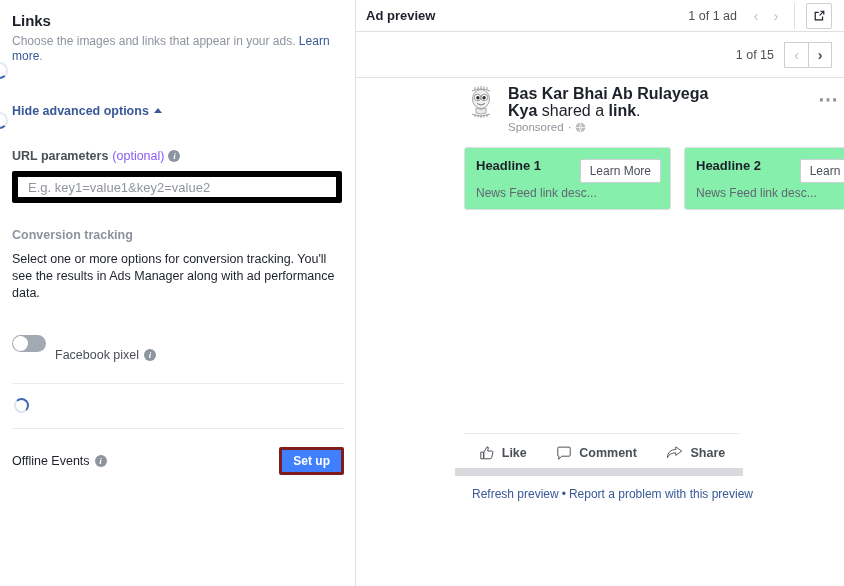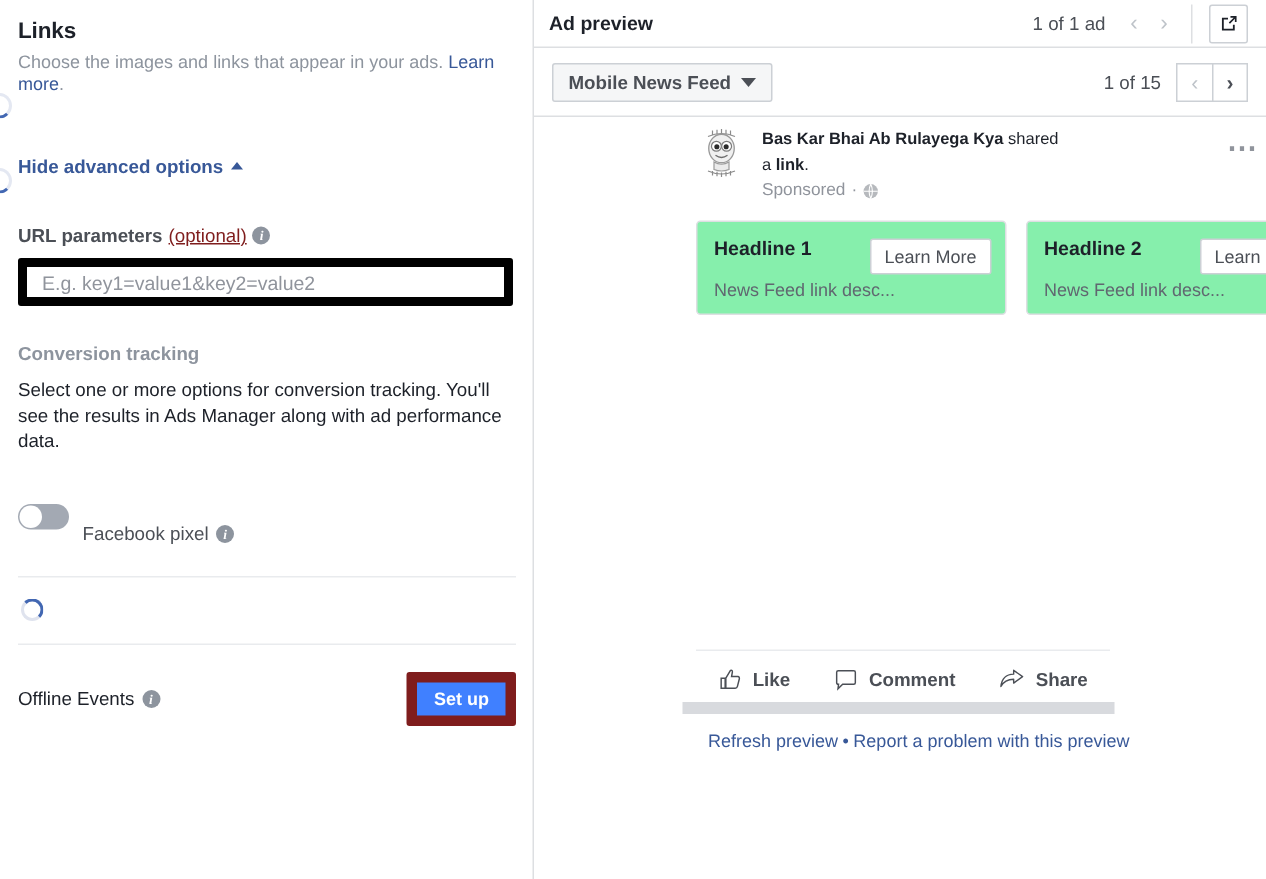--- a/index.html
+++ b/index.html
@@ -65,21 +65,21 @@
 
   .field-label {
     margin-top: 30px;
     font-size: 12.5px;
     color: #4b4f56;
     font-weight: bold;
     display: flex;
     align-items: center;
     gap: 4px;
   }
-  .field-label .opt { font-weight: normal; color: #7f1d1d; text-decoration: underline; }
+  .field-label .opt { font-weight: normal; color: #8b5cf6; }
 
   .info-icon {
     display: inline-block;
     width: 12px; height: 12px;
     border-radius: 50%;
     background: #8d949e;
     color: #fff;
     font-size: 9px;
     line-height: 12px;
     text-align: center;
@@ -179,21 +179,21 @@
     width: 332px;
   }
   .offline-label {
     font-size: 12.5px;
     color: #1d2129;
     display: flex; align-items: center; gap: 5px;
   }
   .setup-btn {
     background: #4080ff;
     color: #fff;
-    border: 7px solid #7f1d1d;
+    border: 3px solid #7f1d1d;
     border-radius: 2px;
     font-size: 12px;
     font-weight: bold;
     padding: 4px 11px;
     cursor: pointer;
     font-family: "Liberation Sans", sans-serif;
   }
 
   
   .edge-spinner {
@@ -326,21 +326,21 @@
   }
   .avatar {
     width: 34px; height: 36px;
     flex: none;
     border-radius: 2px;
     overflow: hidden;
     background: #fff;
   }
   .ad-names { flex: 1; padding-top: 1px; }
   .ad-title {
-    font-size: 11px;
+    font-size: 16px;
     color: #1d2129;
     line-height: 17px;
     max-width: 205px;
   }
   .ad-title b { font-weight: bold; }
   .sponsored {
     margin-top: 2px;
     font-size: 11.5px;
     color: #90949c;
     display: flex;
@@ -524,24 +524,20 @@
       <div class="vsep"></div>
       <div class="ext-btn">
         <svg width="13" height="13" viewBox="0 0 16 16">
           <path d="M2 3.5 L2 14 L12.5 14 L12.5 9.2 L11 9.2 L11 12.5 L3.5 12.5 L3.5 5 L7 5 L7 3.5 Z" fill="#1d2129"></path>
           <path d="M9 2 L14 2 L14 7 L12.6 7 L12.6 4.4 L8.6 8.4 L7.6 7.4 L11.6 3.4 L9 3.4 Z" fill="#1d2129"></path>
         </svg>
       </div>
     </div>
 
     <div class="rp-subbar">
-      <button class="dd-btn">
-        <span>Mobile News Feed</span>
-        <span class="caret-down"></span>
-      </button>
       <div class="spacer"></div>
       <div class="page-count">1 of 15</div>
       <button class="nav-box disabled">‹</button>
       <button class="nav-box active">›</button>
     </div>
 
     <div class="preview-body">
 
       <div class="ad-card">
 

